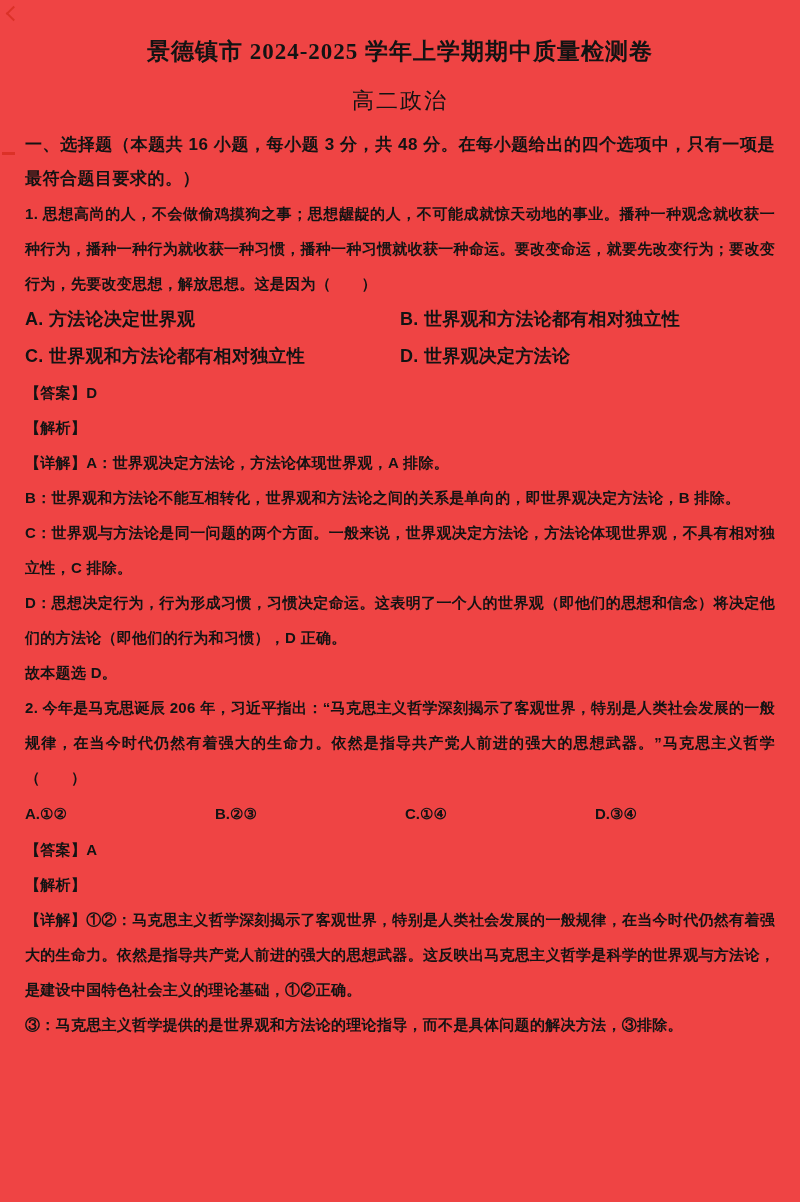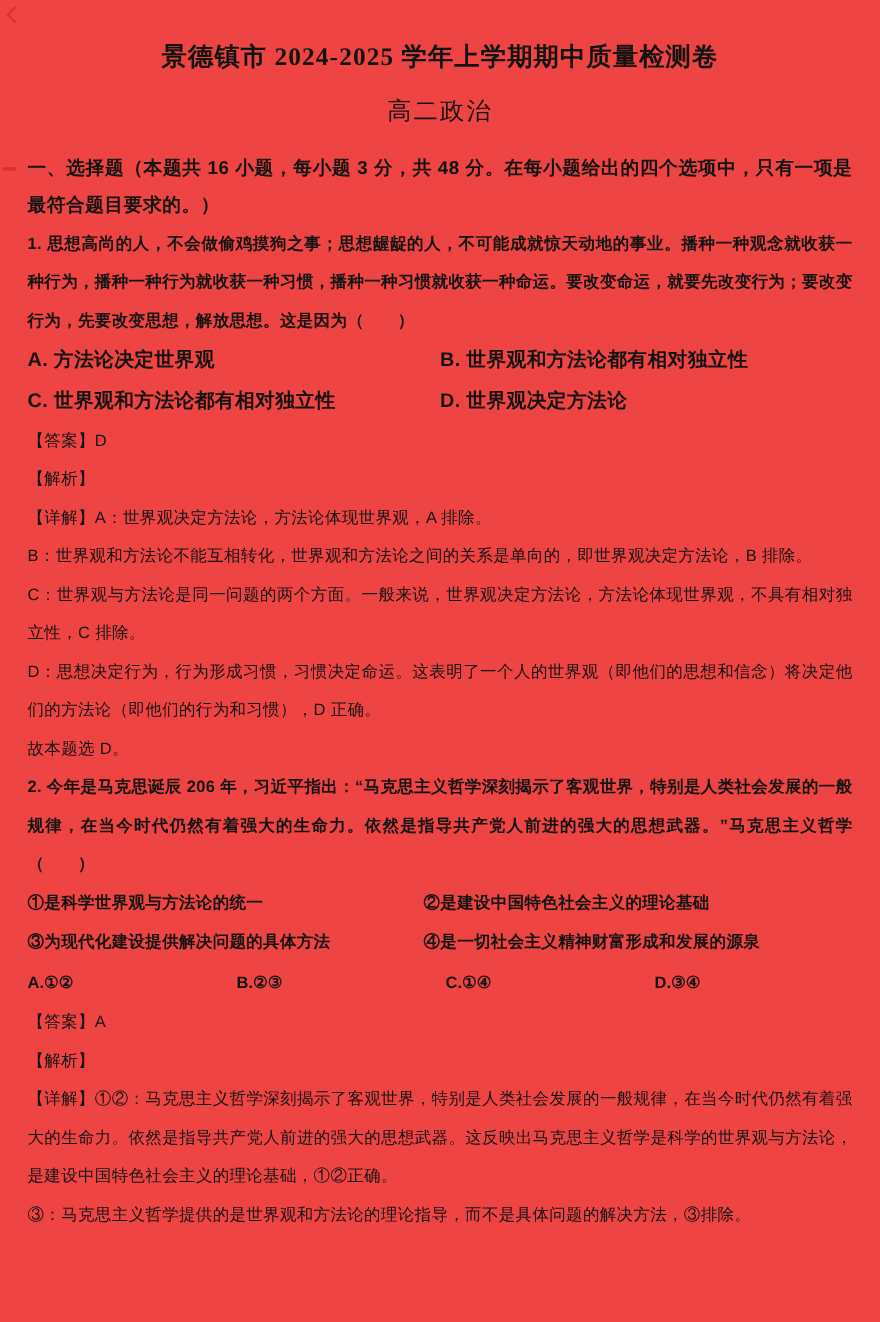--- a/index.html
+++ b/index.html
@@ -29,37 +29,37 @@
   .subtitle {
     text-align: center;
     font-family: "Liberation Serif", serif;
     font-size: 22px;
     font-weight: 400;
     letter-spacing: 2px;
     margin-top: 18px;
     line-height: 30px;
   }
   .section-header {
-    margin-top: 20px;
+    margin-top: 12px;
     font-size: 17px;
     font-weight: 700;
     line-height: 34px;
     text-align: justify;
     text-justify: inter-ideograph;
     letter-spacing: 0.5px;
   }
   .para {
     font-size: 15px;
     line-height: 35px;
     text-align: justify;
     text-justify: inter-ideograph;
     letter-spacing: 0.3px;
   }
   .stem { font-weight: 600; }
-  .expl { font-weight: 400; }
+  .expl { font-weight: 700; }
   .opt-grid {
     display: grid;
     grid-template-columns: 375px 1fr;
     font-size: 18px;
     font-weight: 600;
     line-height: 37px;
     letter-spacing: 0.3px;
   }
   .subopt-grid {
     display: grid;
@@ -119,26 +119,20 @@
   <div class="para expl">【答案】D</div>
   <div class="para expl">【解析】</div>
   <div class="para expl">【详解】A：世界观决定方法论，方法论体现世界观，A 排除。</div>
   <div class="para expl">B：世界观和方法论不能互相转化，世界观和方法论之间的关系是单向的，即世界观决定方法论，B 排除。</div>
   <div class="para expl">C：世界观与方法论是同一问题的两个方面。一般来说，世界观决定方法论，方法论体现世界观，不具有相对独立性，C 排除。</div>
   <div class="para expl">D：思想决定行为，行为形成习惯，习惯决定命运。这表明了一个人的世界观（即他们的思想和信念）将决定他们的方法论（即他们的行为和习惯），D 正确。</div>
   <div class="para expl">故本题选 D。</div>
 
   <div class="para stem">2. 今年是马克思诞辰 206 年，习近平指出：“马克思主义哲学深刻揭示了客观世界，特别是人类社会发展的一般规律，在当今时代仍然有着强大的生命力。依然是指导共产党人前进的强大的思想武器。”马克思主义哲学（　　）</div>
 
-  <div class="subopt-grid">
-    <div>①是科学世界观与方法论的统一</div>
-    <div>②是建设中国特色社会主义的理论基础</div>
-    <div>③为现代化建设提供解决问题的具体方法</div>
-    <div>④是一切社会主义精神财富形成和发展的源泉</div>
-  </div>
 
   <div class="choice-row">
     <div>A.①②</div>
     <div>B.②③</div>
     <div>C.①④</div>
     <div>D.③④</div>
   </div>
 
   <div class="para expl">【答案】A</div>
   <div class="para expl">【解析】</div>

